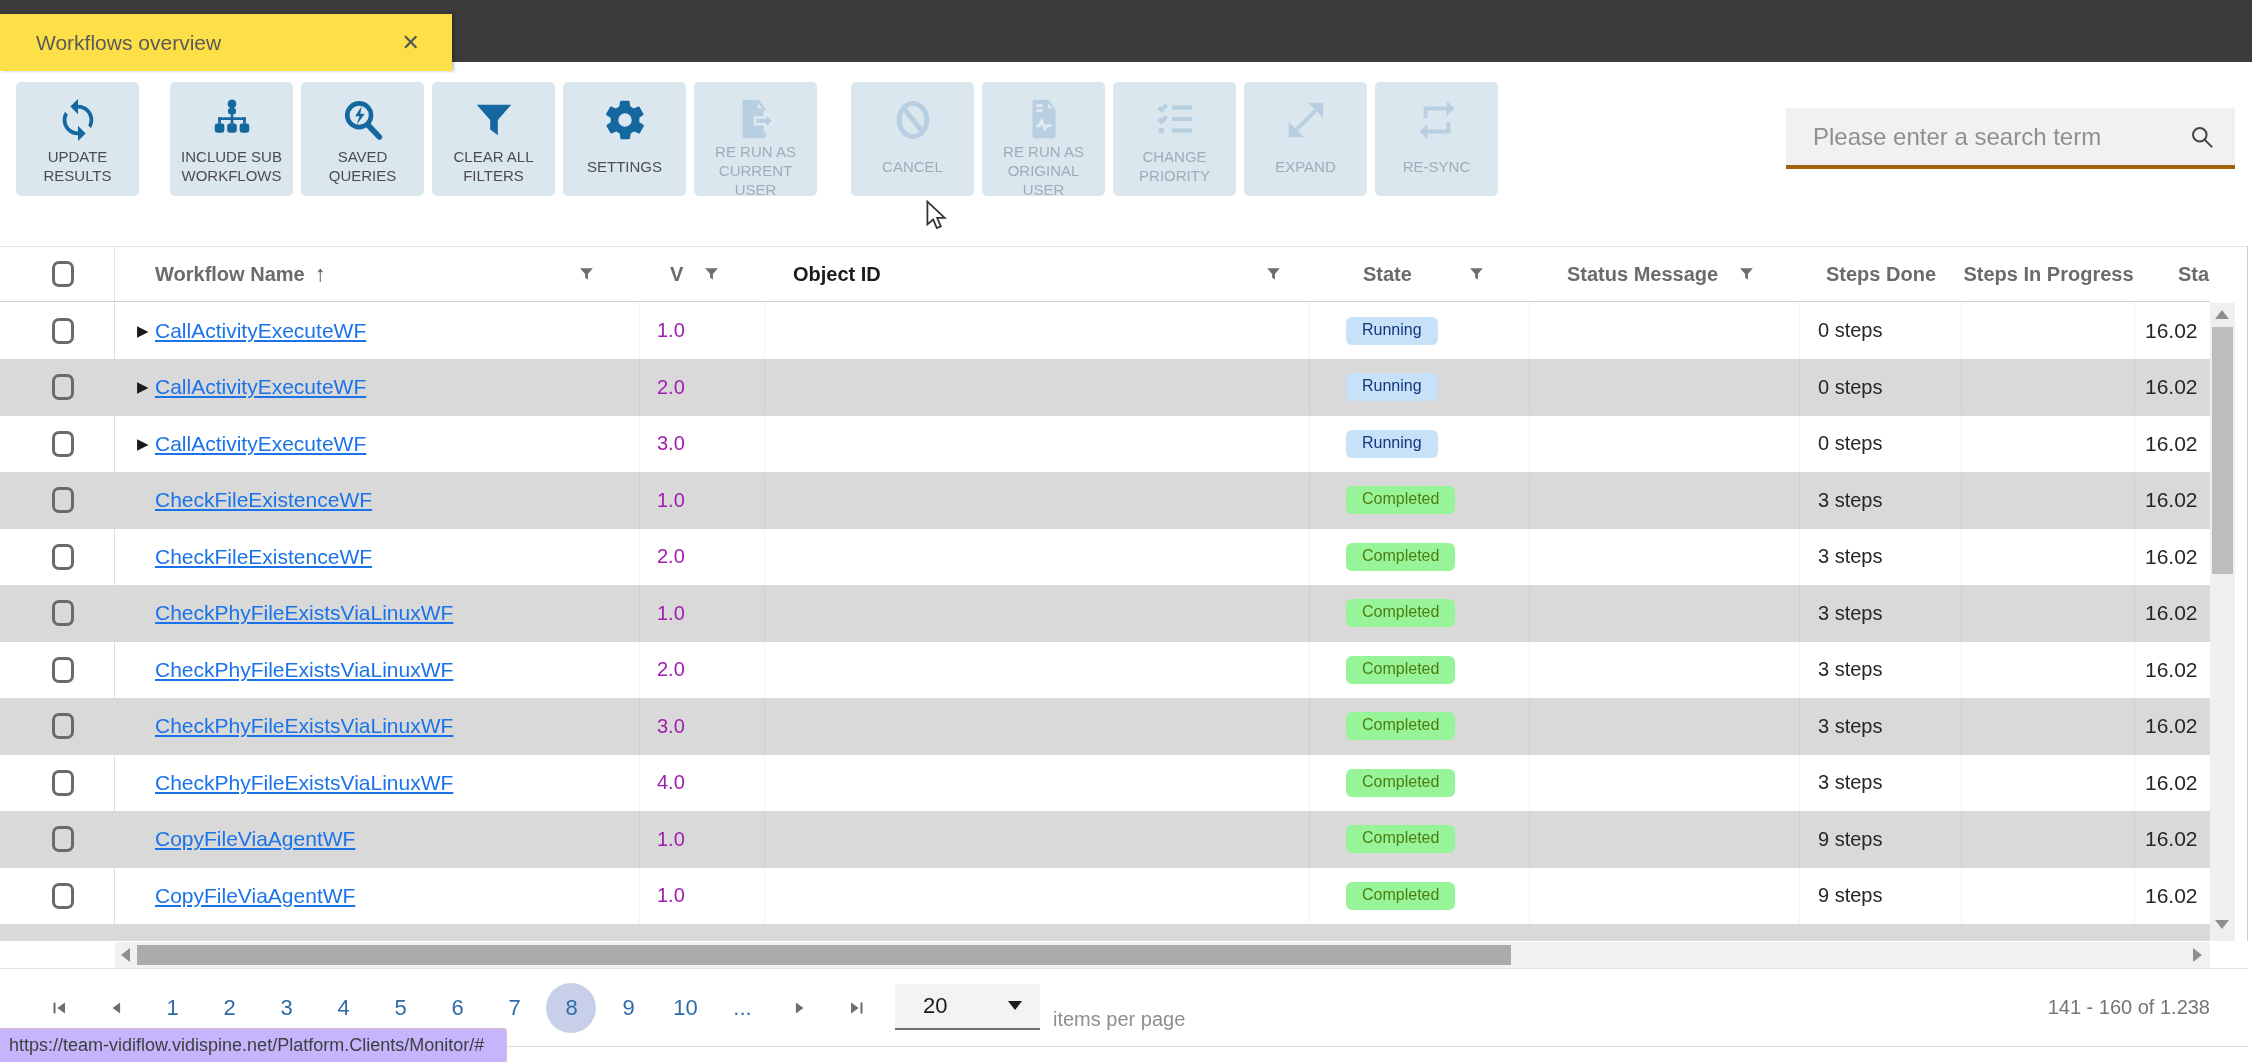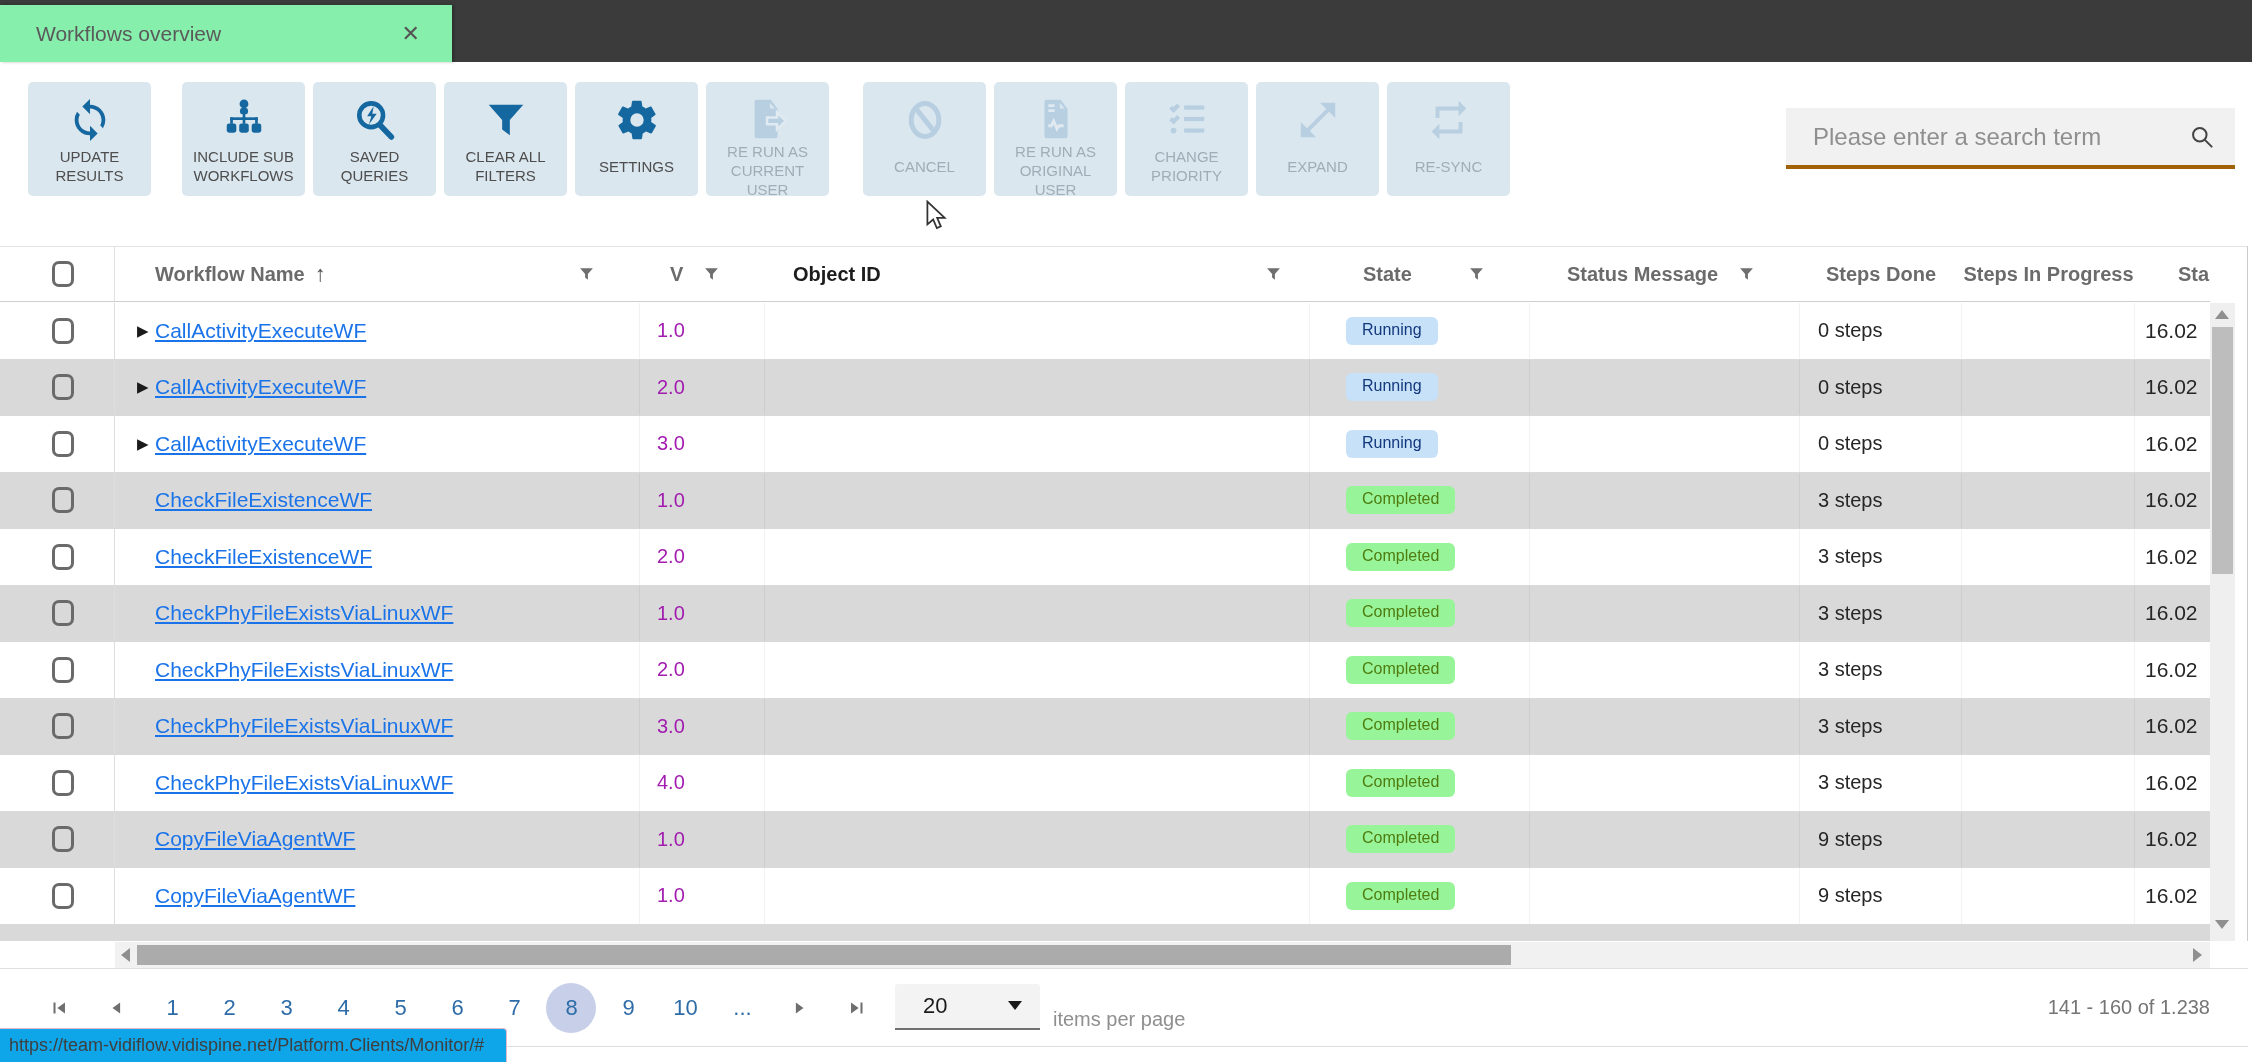--- a/index.html
+++ b/index.html
@@ -1,26 +1,26 @@
 <!DOCTYPE html>
 <html><head>
 <meta charset="utf-8">
 <style>
   html,body{margin:0;padding:0;background:#fff;}
   .screen{position:relative;width:2252px;height:1062px;background:#fff;overflow:hidden;
           font-family:"Liberation Sans",sans-serif;}
 
   
   .topbar{position:absolute;left:0;top:0;width:2252px;height:62px;background:#3b3b3b;}
-  .tab{position:absolute;left:0;top:5px;width:452px;height:57px;background:#86efac;box-shadow:2px 0 3px rgba(0,0,0,.25);}
+  .tab{position:absolute;left:0;top:14px;width:452px;height:57px;background:#fde047;box-shadow:2px 0 3px rgba(0,0,0,.25);}
   .tab-title{position:absolute;left:36px;top:0;height:57px;line-height:57px;font-size:21px;color:#5a5a5a;}
   .tab-close{position:absolute;right:32px;top:0;height:57px;line-height:57px;font-size:22px;color:#555;}
 
   
-  .toolbar{position:absolute;left:28px;top:82px;display:flex;}
+  .toolbar{position:absolute;left:16px;top:82px;display:flex;}
   .tbtn{width:123px;height:114px;background:#dbe7ef;border-radius:5px;margin-right:8px;
         display:flex;flex-direction:column;align-items:center;color:#15679f;flex:none;}
   .tbtn.gapA{margin-left:23px;}
   .tbtn.gapB{margin-left:26px;}
   .tbtn .ticon{margin-top:14px;height:48px;display:flex;align-items:center;}
   .tbtn .ticon svg{width:46px;height:46px;display:block;}
   .tbtn .tlabel{flex:1;display:flex;align-items:center;justify-content:center;text-align:center;
         font-size:15px;line-height:19px;color:#4d4d4d;padding:0 4px 8px;}
   .tbtn.disabled{color:#b7cfe1;}
   .tbtn.disabled .tlabel{color:#9fadb6;}
@@ -100,21 +100,21 @@
         background:#c7cfe9;z-index:-1;}
   .dropdown{position:absolute;left:895px;top:15px;width:145px;height:46px;background:#f3f3f3;
         border-bottom:2px solid #707070;border-radius:3px 3px 0 0;box-sizing:border-box;}
   .dropdown .val{position:absolute;left:28px;top:0;line-height:44px;font-size:22px;color:#1a1a1a;}
   .dropdown .caret{position:absolute;right:18px;top:17px;width:0;height:0;
         border-left:7px solid transparent;border-right:7px solid transparent;border-top:9px solid #1a1a1a;}
   .items-label{position:absolute;left:1053px;top:12px;line-height:77px;font-size:20px;color:#8f8f8f;}
   .range-label{position:absolute;right:38px;top:0;line-height:77px;font-size:20px;color:#757575;}
 
   
-  .urlbar{position:absolute;left:0;top:1028px;width:507px;height:34px;background:#0ea5e9;
+  .urlbar{position:absolute;left:0;top:1028px;width:507px;height:34px;background:#c4b5fd;
         border:1px solid #e3bac9;border-left:none;border-bottom:none;border-top-right-radius:4px;
         box-sizing:border-box;font-size:18px;color:#3f3f3f;line-height:32px;padding-left:9px;z-index:5;
         white-space:nowrap;overflow:hidden;}
   .cursor{position:absolute;left:924px;top:200px;width:26px;height:32px;z-index:9;}
 </style>
 </head>
 <body>
 
 <div class="screen">
 

